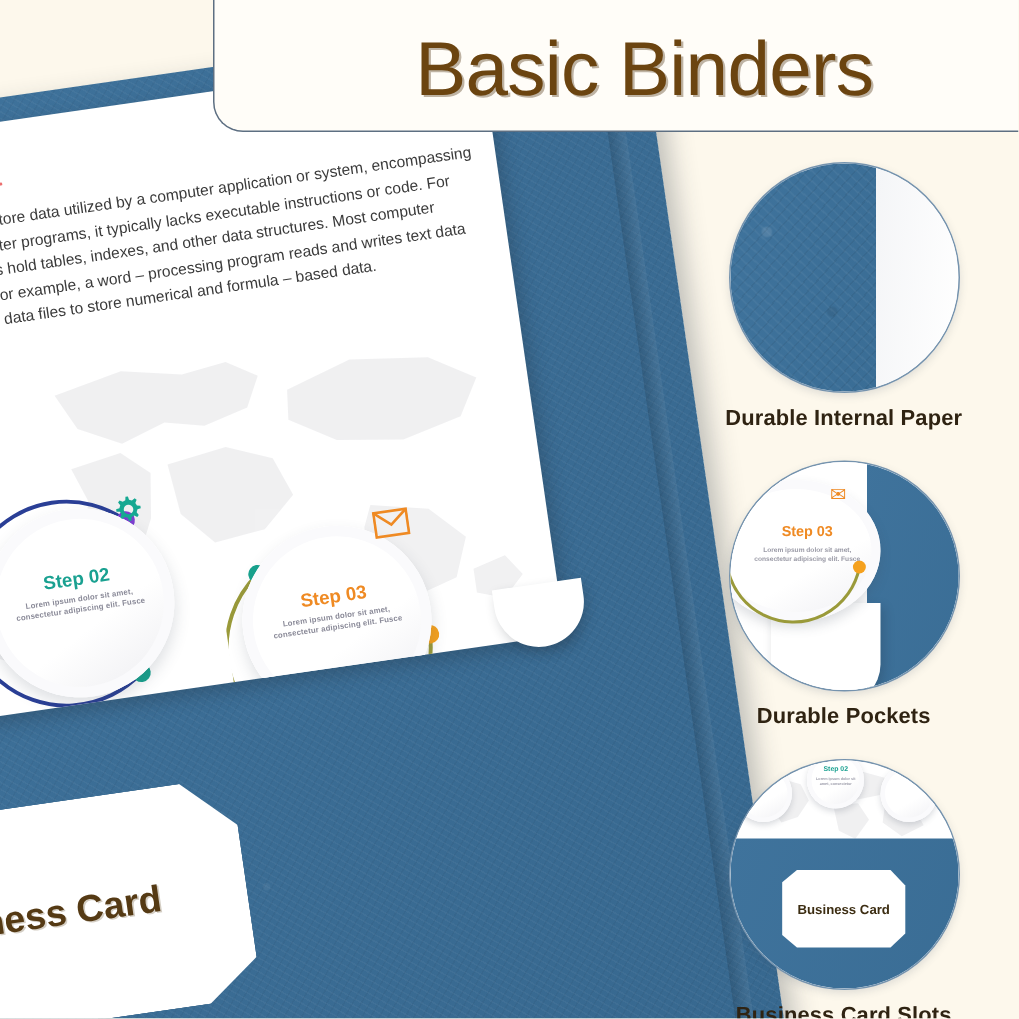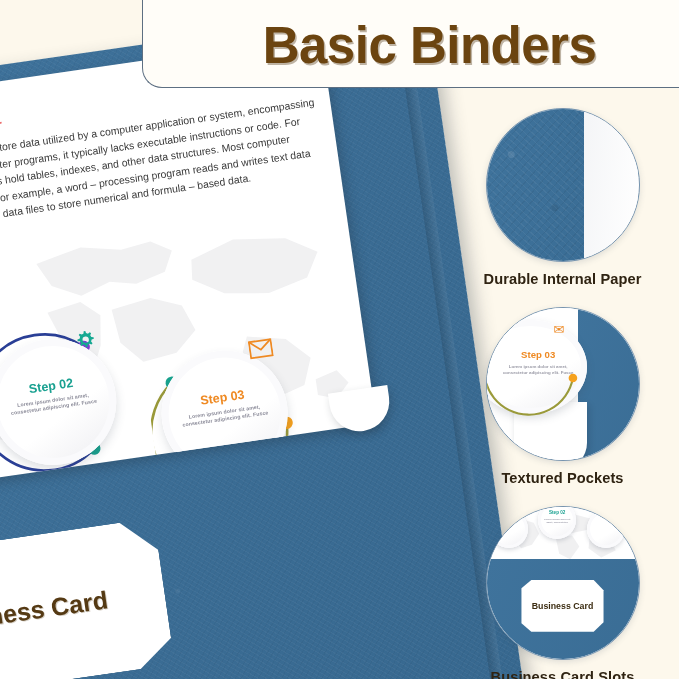--- a/index.html
+++ b/index.html
@@ -16,21 +16,21 @@
     position:absolute;left:142px;top:-40px;width:560px;height:128px;
     background:#fffdf8;
     border:1.4px solid #5d6f82;
     border-top:none;border-right:none;
     border-radius:0 0 0 20px;
     box-sizing:border-box;
     display:flex;align-items:flex-end;justify-content:center;
     z-index:40;
   }
   #title-text{
-    font-size:51px;font-weight:bold;color:#6b4410;
+    font-size:51px;font-weight:normal;color:#6b4410;
     letter-spacing:-0.5px;
     line-height:1;
     padding-bottom:16px;padding-left:14px;
     text-shadow:1.5px 1.5px 0 rgba(70,40,5,.35);
     white-space:nowrap;
   }
 
   
   #binder-wrap{
     position:absolute;left:-120px;top:42px;width:560px;height:700px;
@@ -268,21 +268,21 @@
         <div class="f2-pocketlip"></div>
         <div class="f2-step"></div>
         <svg style="position:absolute;left:-10%;top:5%;width:82%;height:68%" viewBox="0 0 120 120">
           <path d="M16 28 a52 52 0 1 0 90 44" fill="none" stroke="#9a9a3a" stroke-width="2.4"></path>
           <circle cx="106" cy="72" r="5" fill="#f5a11e"></circle>
         </svg>
         <div class="f2-env">✉</div>
         <div class="f2-label">Step 03</div>
         <div class="f2-desc">Lorem ipsum dolor sit amet, consectetur adipiscing elit. Fusce</div>
       </div>
-      <div class="cap">Textured Pockets</div>
+      <div class="cap">Durable Pockets</div>
     </div>
 
     <div class="feature">
       <div class="circle">
         <div class="f3-bg"></div>
         <svg class="f3-map" viewBox="0 0 140 60">
           <g fill="#5a5a6a">
             <path d="M10 18 l14 -8 14 4 6 12 -8 12 -12 4 -8 -12z"></path>
             <path d="M56 10 l24 -6 22 6 -6 12 -20 4 -16 -6z"></path>
             <path d="M62 30 l18 -2 8 12 -10 14 -12 -6z"></path>

